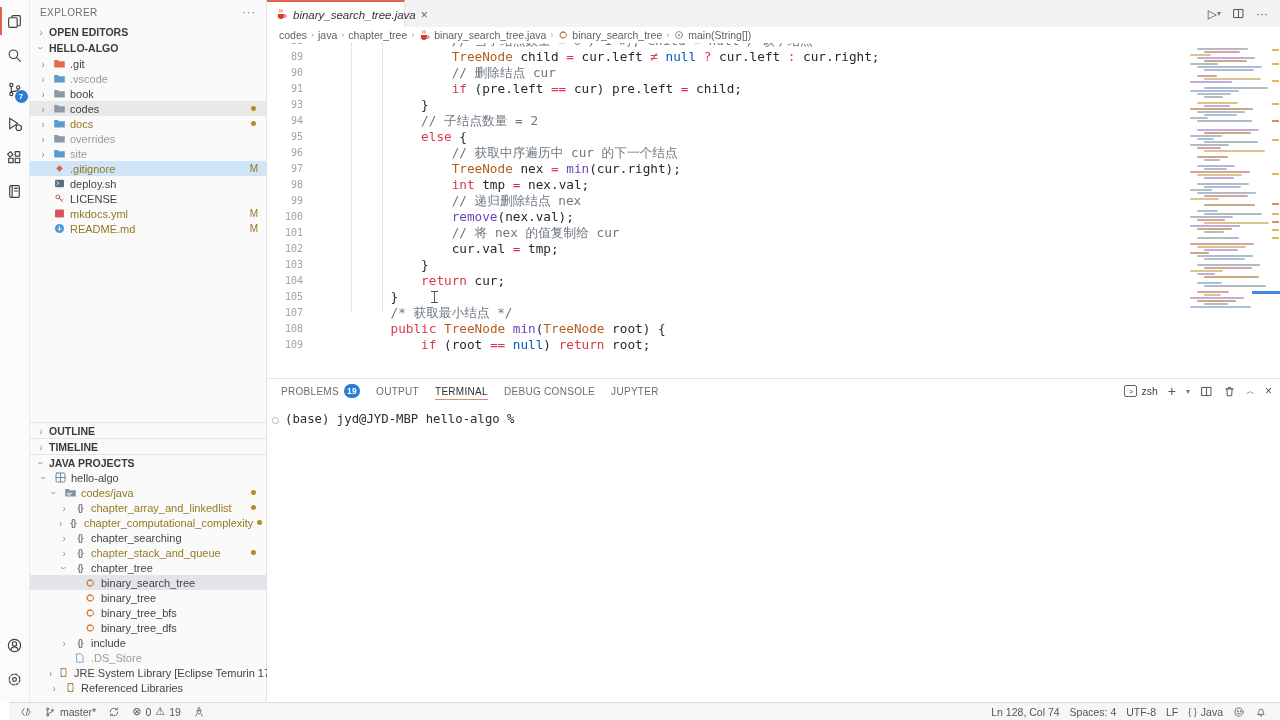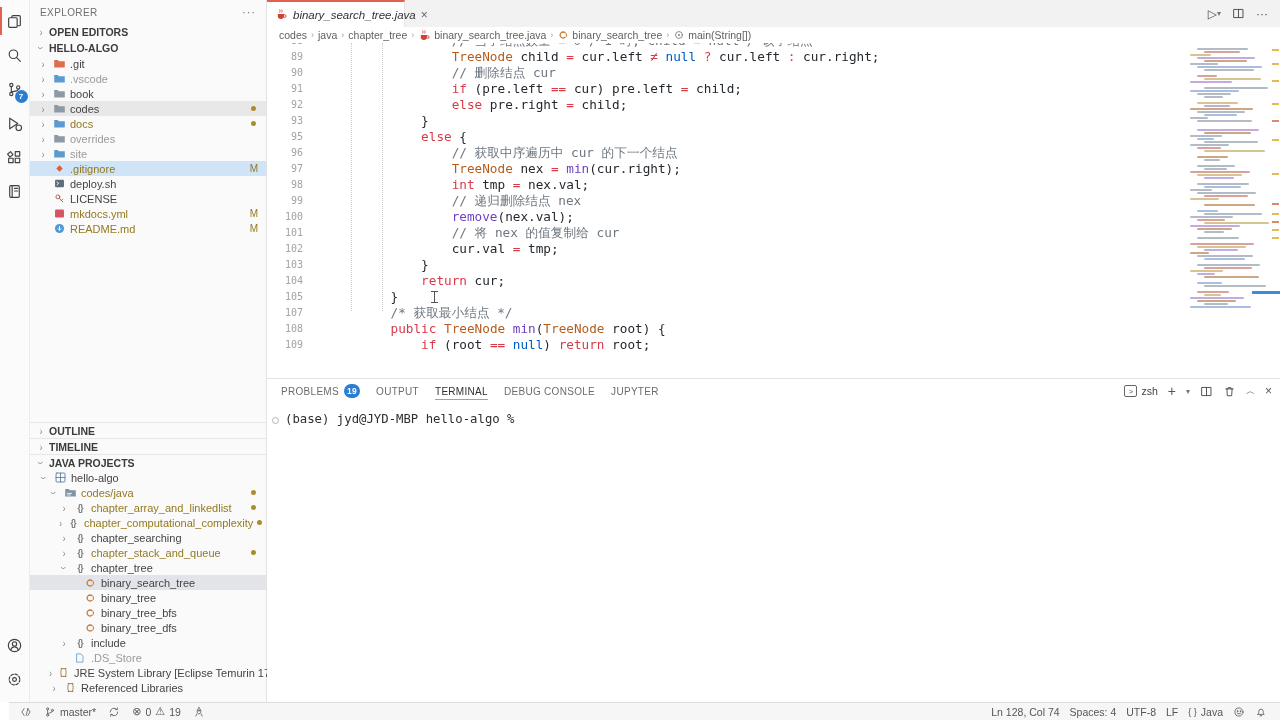--- a/index.html
+++ b/index.html
@@ -535,22 +535,22 @@
           </span>
         </div>
 
       <div class="codearea">
         <div class="code-scroll">
           <div class="code-lines" id="code-lines">
               <div class="cl"><span class="ln">88</span><span class="ct"><span class="tk-m">            // 当子结点数量 = 0 / 1 时, child = null / 该子结点</span></span></div>
               <div class="cl"><span class="ln">89</span><span class="ct"><span class="tk-d">            </span><span class="tk-t">TreeNode</span><span class="tk-d"> child </span><span class="tk-o">=</span><span class="tk-d"> cur.left </span><span class="tk-o">≠</span><span class="tk-d"> </span><span class="tk-c">null</span><span class="tk-d"> </span><span class="tk-o">?</span><span class="tk-d"> cur.left </span><span class="tk-o">:</span><span class="tk-d"> cur.right;</span></span></div>
               <div class="cl"><span class="ln">90</span><span class="ct"><span class="tk-m">            // 删除结点 cur</span></span></div>
               <div class="cl"><span class="ln">91</span><span class="ct"><span class="tk-d">            </span><span class="tk-k">if</span><span class="tk-d"> (pre.left </span><span class="tk-o">==</span><span class="tk-d"> cur) pre.left </span><span class="tk-o">=</span><span class="tk-d"> child;</span></span></div>
-              <div class="cl"><span class="ln">92</span><span class="ct"><span class="tk-d">            </span><span class="tk-k">else</span><span class="tk-d"> pre.right </span><span class="tk-o">=</span><span class="tk-d"> child;</span></span></div>
               <div class="cl"><span class="ln">93</span><span class="ct"><span class="tk-d">        }</span></span></div>
+              <div class="cl"><span class="ln">94</span><span class="ct"><span class="tk-m">        // 子结点数量 = 2</span></span></div>
               <div class="cl"><span class="ln">95</span><span class="ct"><span class="tk-d">        </span><span class="tk-k">else</span><span class="tk-d"> {</span></span></div>
               <div class="cl"><span class="ln">96</span><span class="ct"><span class="tk-m">            // 获取中序遍历中 cur 的下一个结点</span></span></div>
               <div class="cl"><span class="ln">97</span><span class="ct"><span class="tk-d">            </span><span class="tk-t">TreeNode</span><span class="tk-d"> nex </span><span class="tk-o">=</span><span class="tk-d"> </span><span class="tk-f">min</span><span class="tk-d">(cur.right);</span></span></div>
               <div class="cl"><span class="ln">98</span><span class="ct"><span class="tk-d">            </span><span class="tk-k">int</span><span class="tk-d"> tmp </span><span class="tk-o">=</span><span class="tk-d"> nex.val;</span></span></div>
               <div class="cl"><span class="ln">99</span><span class="ct"><span class="tk-m">            // 递归删除结点 nex</span></span></div>
               <div class="cl"><span class="ln">100</span><span class="ct"><span class="tk-d">            </span><span class="tk-f">remove</span><span class="tk-d">(nex.val);</span></span></div>
               <div class="cl"><span class="ln">101</span><span class="ct"><span class="tk-m">            // 将 nex 的值复制给 cur</span></span></div>
               <div class="cl"><span class="ln">102</span><span class="ct"><span class="tk-d">            cur.val </span><span class="tk-o">=</span><span class="tk-d"> tmp;</span></span></div>
               <div class="cl"><span class="ln">103</span><span class="ct"><span class="tk-d">        }</span></span></div>
               <div class="cl"><span class="ln">104</span><span class="ct"><span class="tk-d">        </span><span class="tk-k">return</span><span class="tk-d"> cur;</span></span></div>

